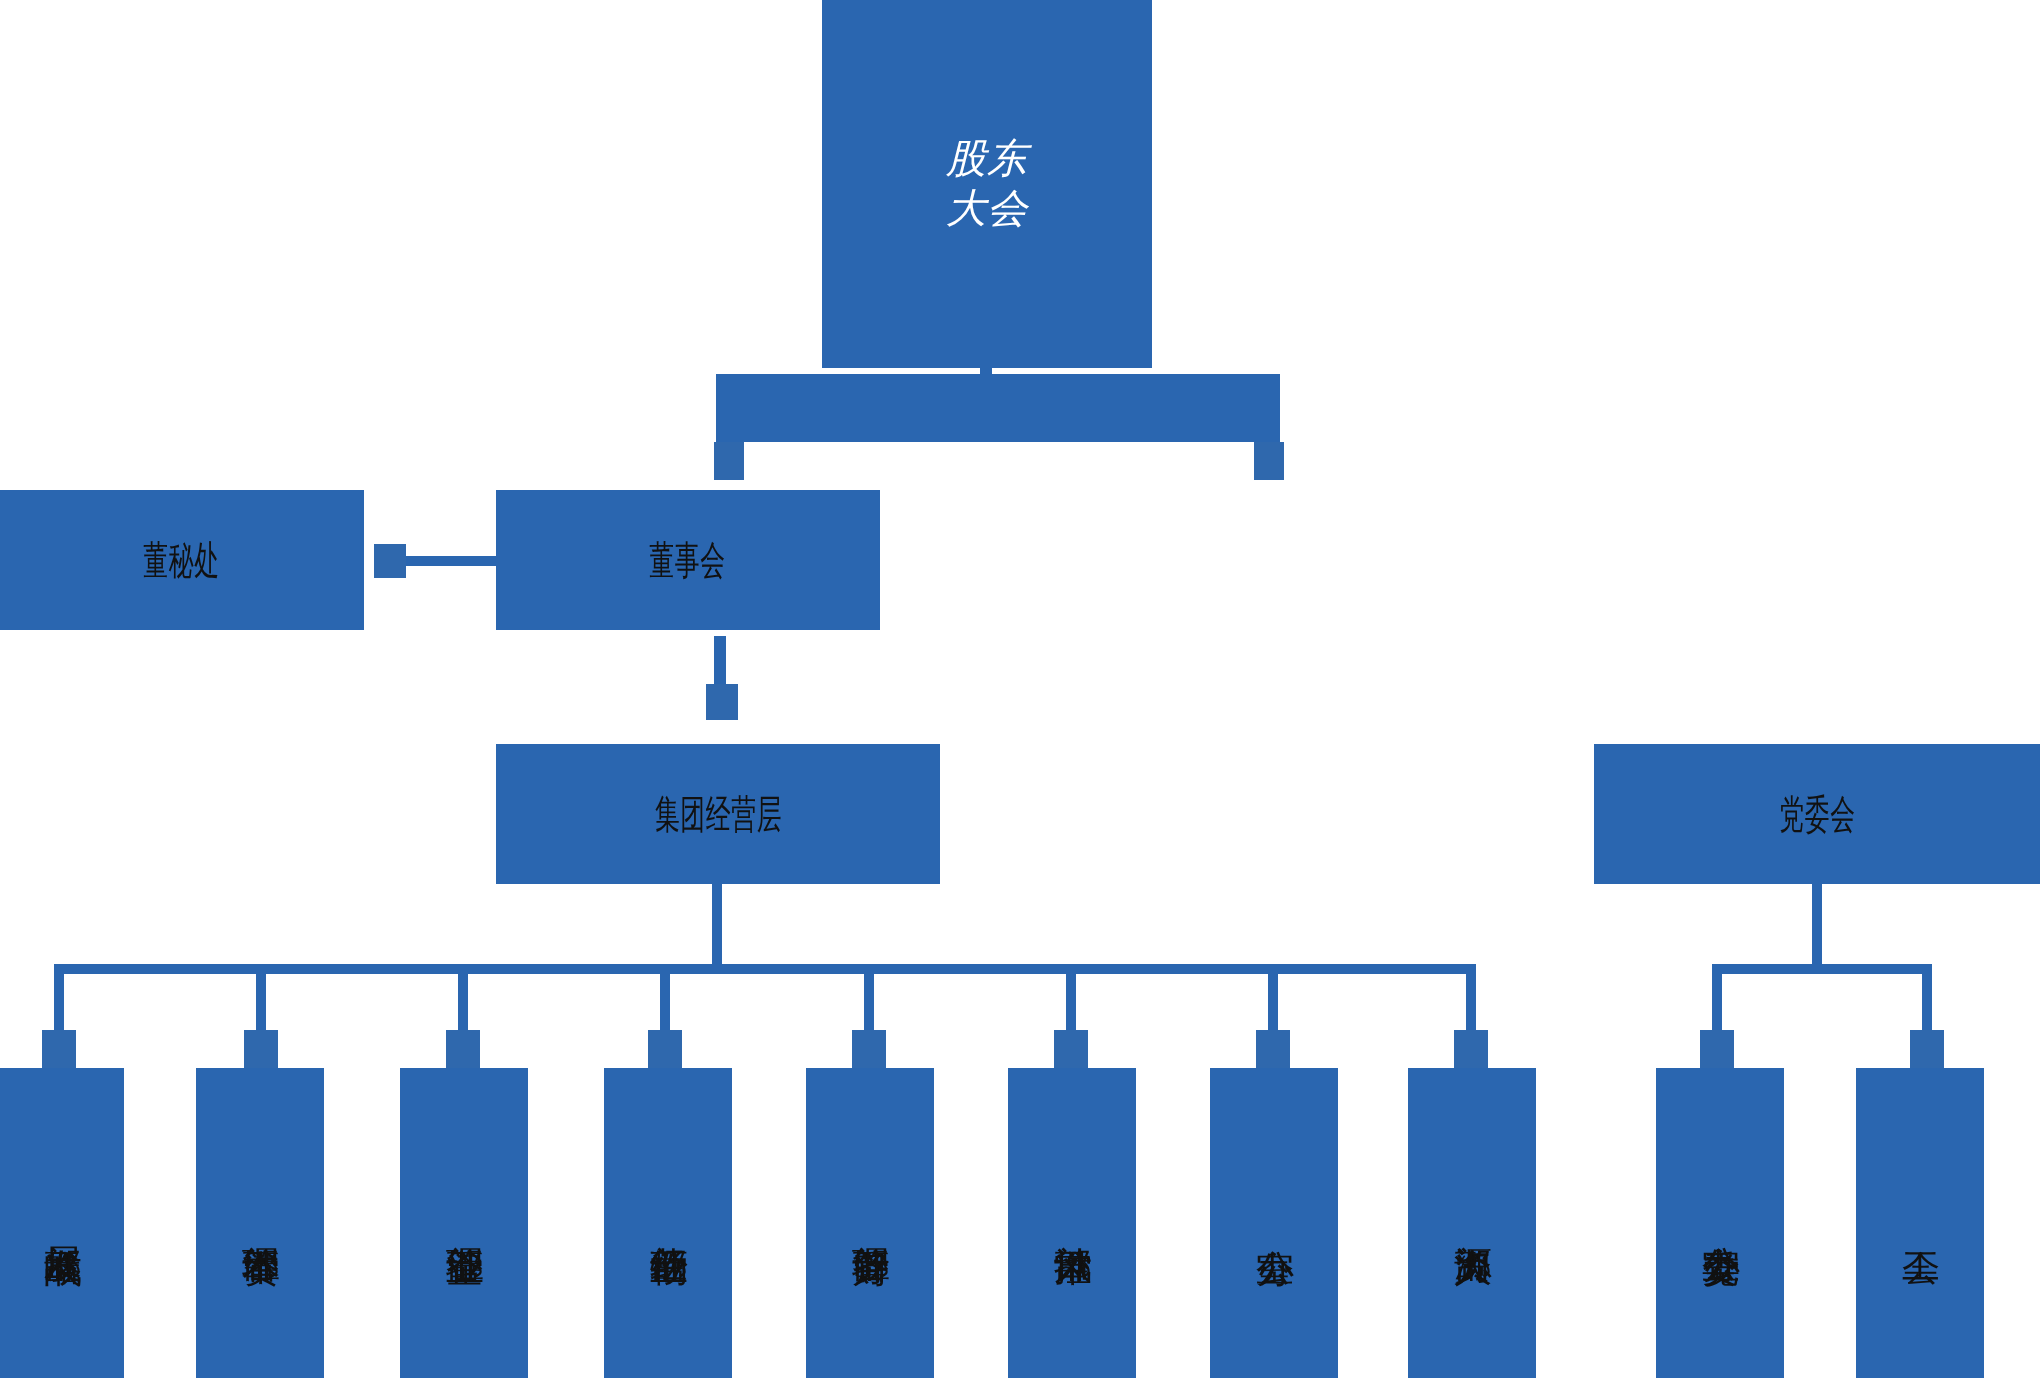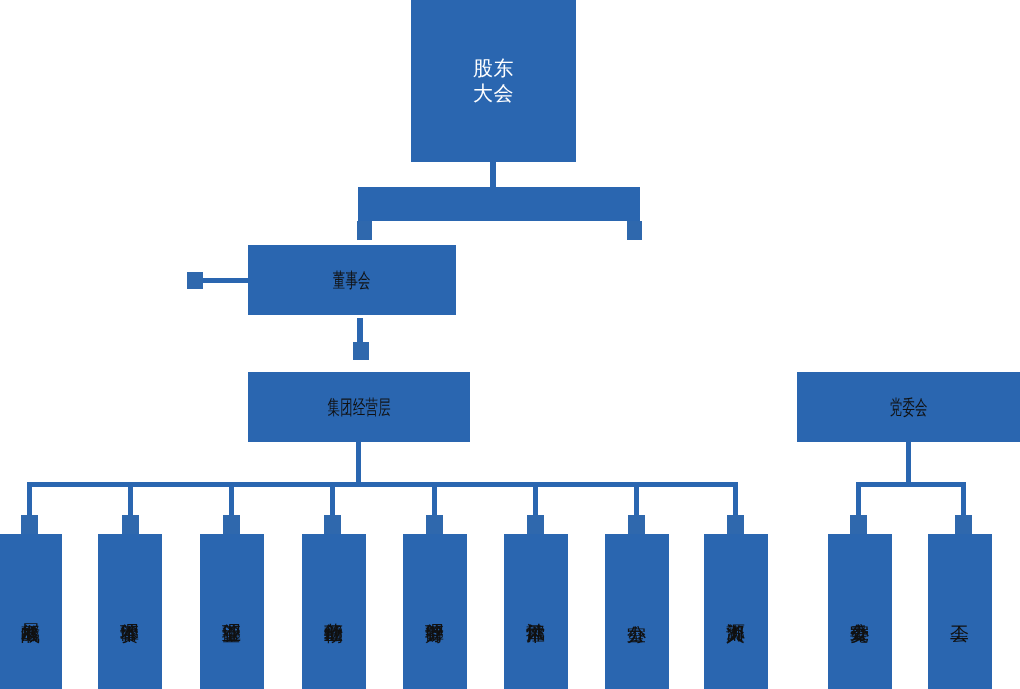--- a/index.html
+++ b/index.html
@@ -63,37 +63,40 @@
   .marker {
     position: absolute;
     background: #2f68ad;
   }
 </style>
 </head>
 <body>
 
 <div id="org-chart">
 
-  <div class="node" style="left:411px; top:0px; width:165px; height:162px;">
+  <div class="node" style="left:411px; top:0px; width:165px; height:184px;font-style:italic;">
     <span class="node-label">股东
 大会</span>
   </div>
 
   <div class="connector" style="left:490px; top:162px; width:6px; height:25px;"></div>
 
   <div class="connector" style="left:358px; top:187px; width:282px; height:34px;"></div>
 
   <div class="marker" style="left:357px; top:221px; width:15px; height:19px;"></div>
   <div class="marker" style="left:627px; top:221px; width:15px; height:19px;"></div>
 
+  <div class="node dark" style="left:0px; top:245px; width:182px; height:70px;">
+    <span class="node-label">董秘处</span>
+  </div>
 
   <div class="connector" style="left:200px; top:278px; width:50px; height:5px;"></div>
   <div class="marker" style="left:187px; top:272px; width:16px; height:17px;"></div>
 
-  <div class="node dark" style="left:248px; top:245px; width:208px; height:70px;">
+  <div class="node dark" style="left:248px; top:245px; width:192px; height:70px;">
     <span class="node-label">董事会</span>
   </div>
 
 
   <div class="connector" style="left:357px; top:318px; width:6px; height:24px;"></div>
   <div class="marker" style="left:353px; top:342px; width:16px; height:18px;"></div>
 
   <div class="node dark" style="left:248px; top:372px; width:222px; height:70px;">
     <span class="node-label">集团经营层</span>
   </div>

